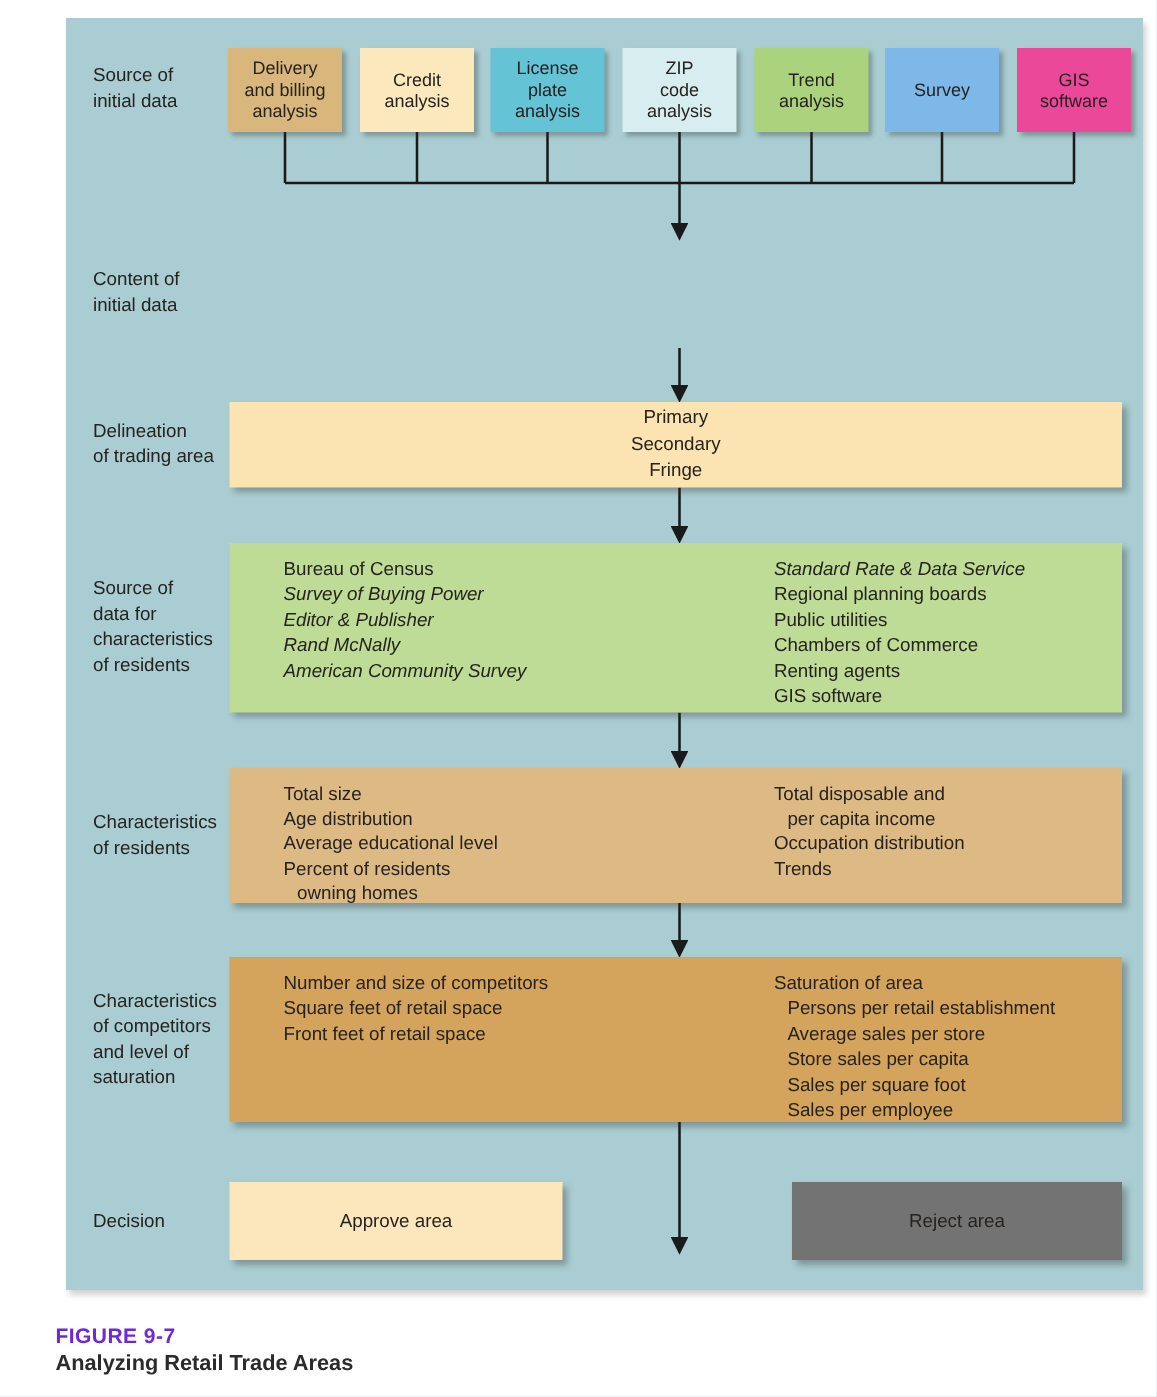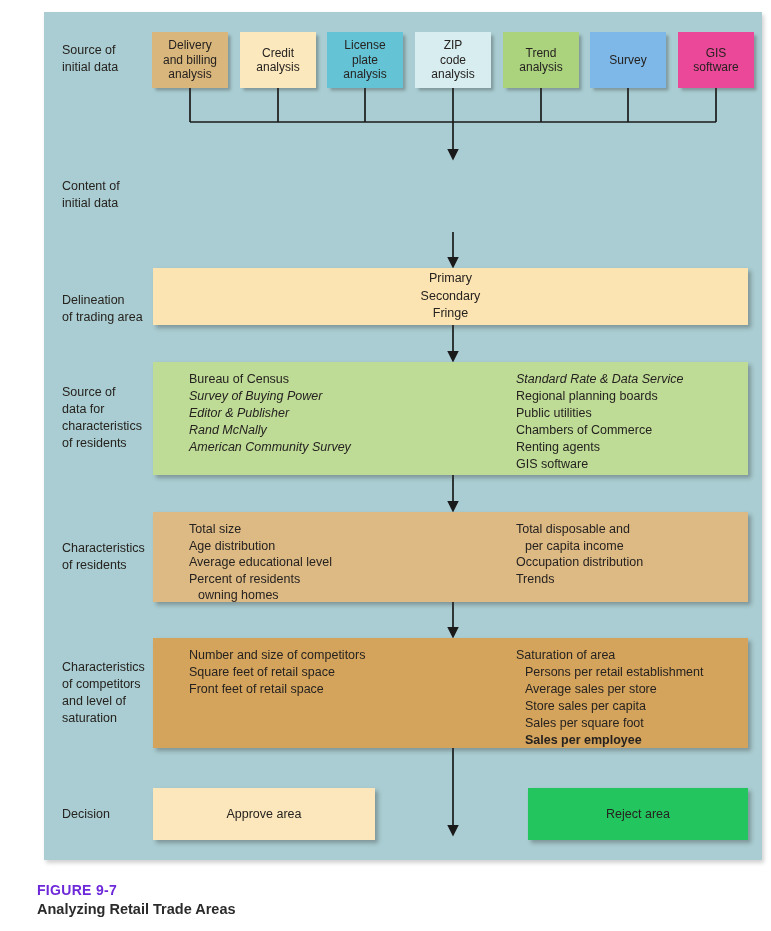--- a/index.html
+++ b/index.html
@@ -54,21 +54,21 @@
       <path d="M409,463 V491" marker-end="url(#ah)"></path>
       <path d="M409,590 V617" marker-end="url(#ah)"></path>
       <path d="M409,736 V815" marker-end="url(#ah)"></path>
     </g>
   </svg>
 
   <div class="row-label" style="top:30px">Source of
 initial data</div>
   <div class="row-label" style="top:166px">Content of
 initial data</div>
-  <div class="row-label" style="top:280px">Delineation
+  <div class="row-label" style="top:267px">Delineation
 of trading area</div>
   <div class="row-label" style="top:372px">Source of
 data for
 characteristics
 of residents</div>
   <div class="row-label" style="top:528px">Characteristics
 of residents</div>
   <div class="row-label" style="top:647px">Characteristics
 of competitors
 and level of
@@ -136,24 +136,24 @@
         <div>Number and size of competitors</div>
         <div>Square feet of retail space</div>
         <div>Front feet of retail space</div>
       </div>
     <div class="col-right">
         <div>Saturation of area</div>
         <div style="padding-left: 9px;">Persons per retail establishment</div>
         <div style="padding-left: 9px;">Average sales per store</div>
         <div style="padding-left: 9px;">Store sales per capita</div>
         <div style="padding-left: 9px;">Sales per square foot</div>
-        <div style="padding-left: 9px; font-weight: bold;">Sales per employee</div>
+        <div style="padding-left: 9px;">Sales per employee</div>
       </div>
   </div>
 
   <div class="decision-box" style="left: 109px; top: 776px; width: 222px; background-color: rgb(251, 231, 187);">Approve area</div>
-  <div class="decision-box" style="left: 484px; top: 776px; width: 220px; background-color: #22c55e;">Reject area</div>
+  <div class="decision-box" style="left: 484px; top: 776px; width: 220px; background-color: #737373;">Reject area</div>
 </div>
 
 <div class="caption">
   <div class="fig-label" style="color: #6d28d9;">FIGURE 9-7</div>
   <div class="fig-title">Analyzing Retail Trade Areas</div>
 </div>
 
 </body></html>

